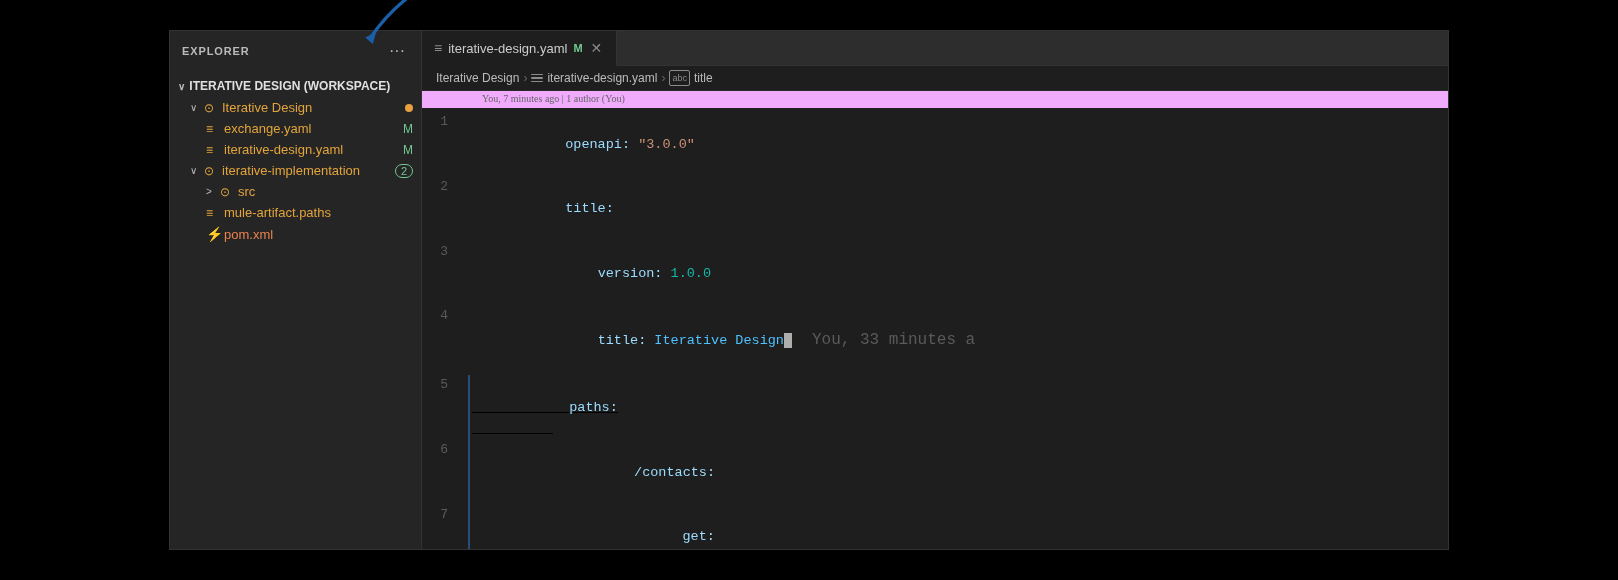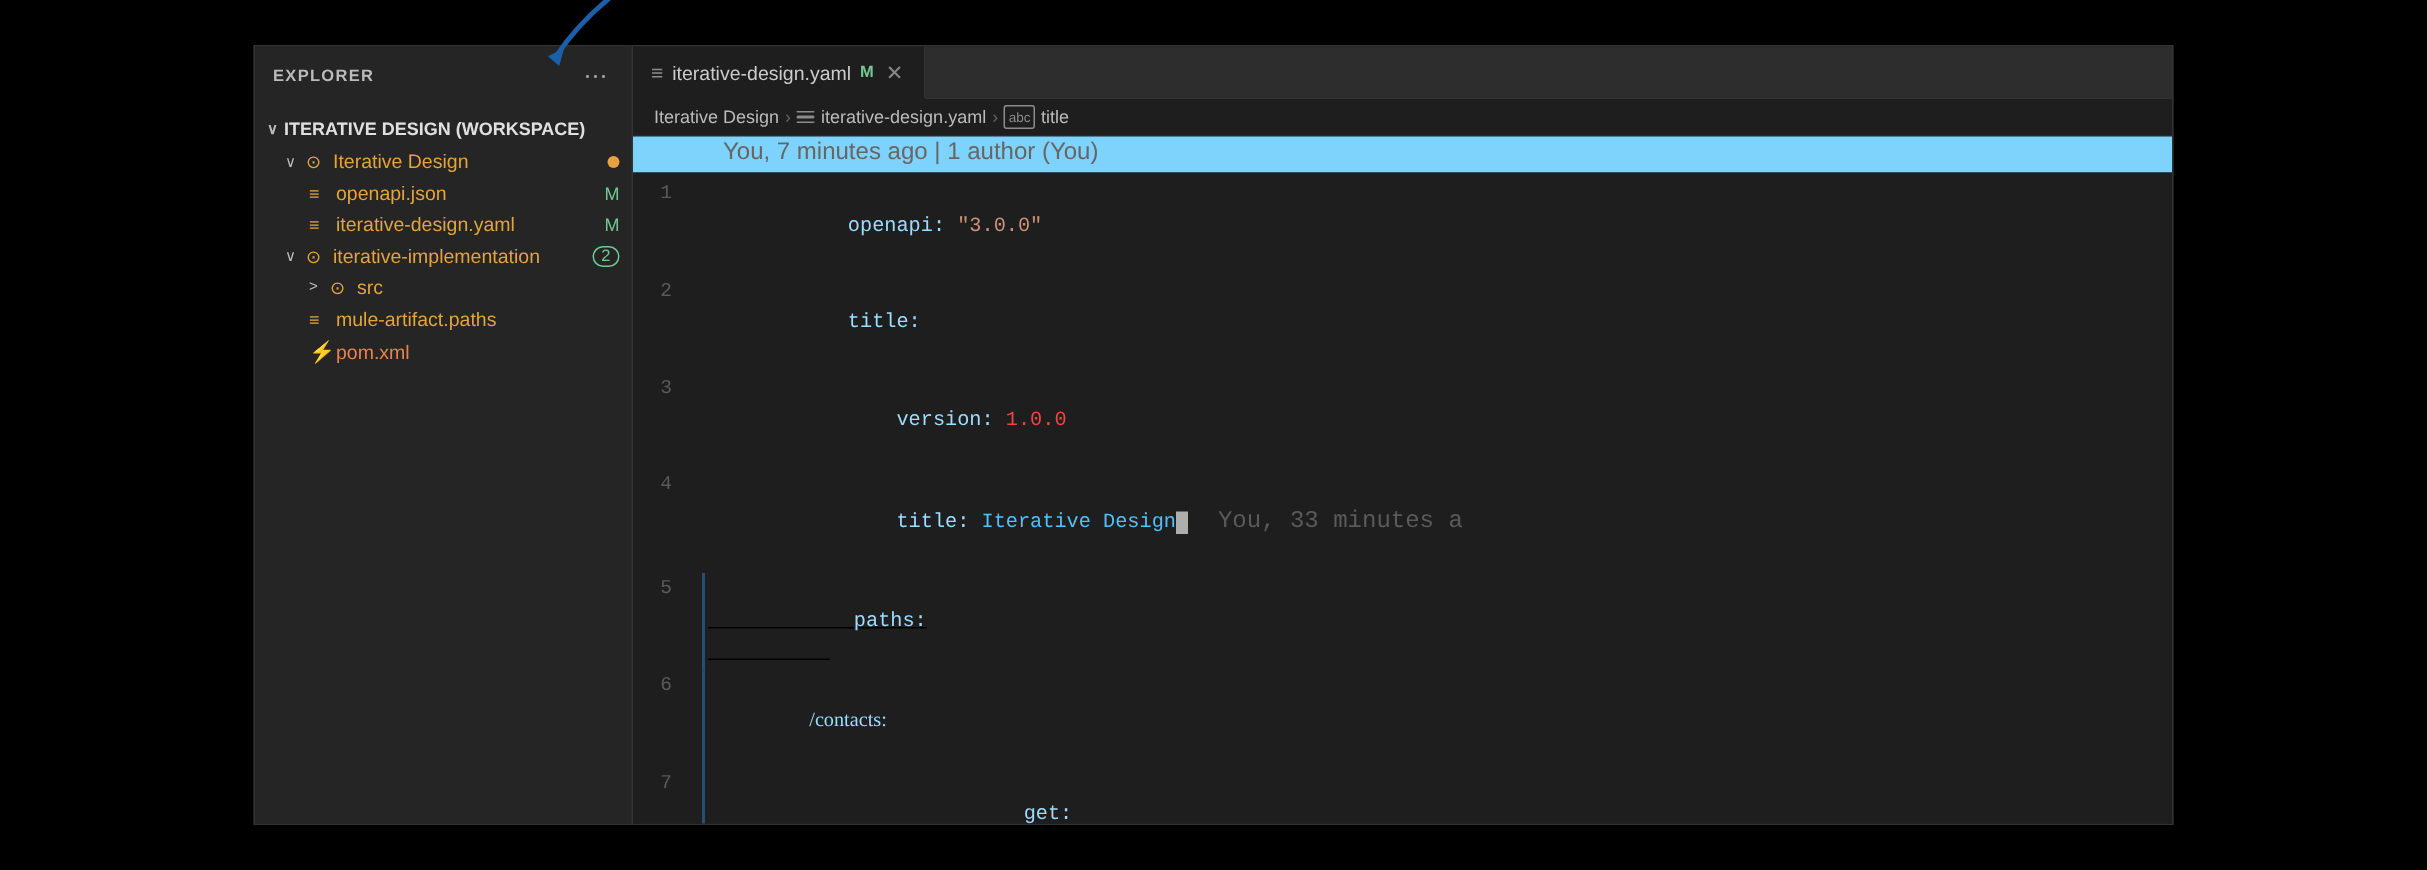--- a/index.html
+++ b/index.html
@@ -217,23 +217,24 @@
       border-radius: 2px;
       padding: 0 2px;
       font-size: 9px;
       color: #8b8b8b;
       line-height: 14px;
     }
 
     
     .git-info {
       padding: 2px 14px 4px 60px;
-      font-size: 16px;
+      font-size: 10px;
       color: #666;
-      background: #7dd3fc;
+      background: #f0abfc;
+      font-family: Liberation Serif, serif;
     }
 
     
     .code-editor {
       flex: 1;
       overflow: hidden;
       font-family: 'Consolas', 'Courier New', monospace;
       font-size: 13.5px;
       line-height: 1.6;
       padding: 4px 0;
@@ -256,21 +257,21 @@
       font-size: 13px;
     }
     .line-content {
       flex: 1;
       padding-right: 12px;
       white-space: pre;
       position: relative;
     }
     .kw-key { color: #9cdcfe; text-align: right; }
     .kw-string { color: #ce9178; }
-    .kw-value-num { color: #ef4444; margin-top: 13px; }
+    .kw-value-num { color: #14b8a6; margin-top: 13px; }
     .kw-text-blue { color: #4fc1ff; }
     .kw-plain { color: #d4d4d4; }
     .cursor-block {
       display: inline-block;
       background: #aeafad;
       width: 8px;
       height: 15px;
       vertical-align: text-bottom;
     }
     .inline-comment {
@@ -322,21 +323,21 @@
           <div class="indent1"></div>
           <span class="chevron-icon">∨</span>
           <span class="file-icon color-folder">⊙</span>
           <span class="item-label color-folder">Iterative Design</span>
           <span class="modified-dot"></span>
         </div>
 
         <div class="tree-item">
           <div class="indent2"></div>
           <span class="file-icon color-file-json">≡</span>
-          <span class="item-label color-file-json">openapi.json</span>
+          <span class="item-label color-file-json">exchange.yaml</span>
           <span class="modified-m">M</span>
         </div>
 
         <div class="tree-item">
           <div class="indent2"></div>
           <span class="file-icon color-file-yaml">≡</span>
           <span class="item-label color-file-yaml">iterative-design.yaml</span>
           <span class="modified-m">M</span>
         </div>
 
@@ -434,21 +435,21 @@
 
         <div class="code-line line-left-border">
           <span class="line-num">5</span>
           <span class="line-content" style="padding-left:4px;text-decoration:underline;">
             <span class="kw-key">paths:</span>
           </span>
         </div>
 
         <div class="code-line line-left-border">
           <span class="line-num">6</span>
-          <span class="line-content" style="padding-left:4px;font-family:Liberation Serif, serif;">
+          <span class="line-content" style="padding-left:4px;">
             <span class="kw-plain">        </span><span class="kw-key">/contacts:</span>
           </span>
         </div>
 
         <div class="code-line line-left-border">
           <span class="line-num">7</span>
           <span class="line-content" style="padding-left:20px;">
             <span class="kw-plain">            </span><span class="kw-key">get:</span>
           </span>
         </div>

